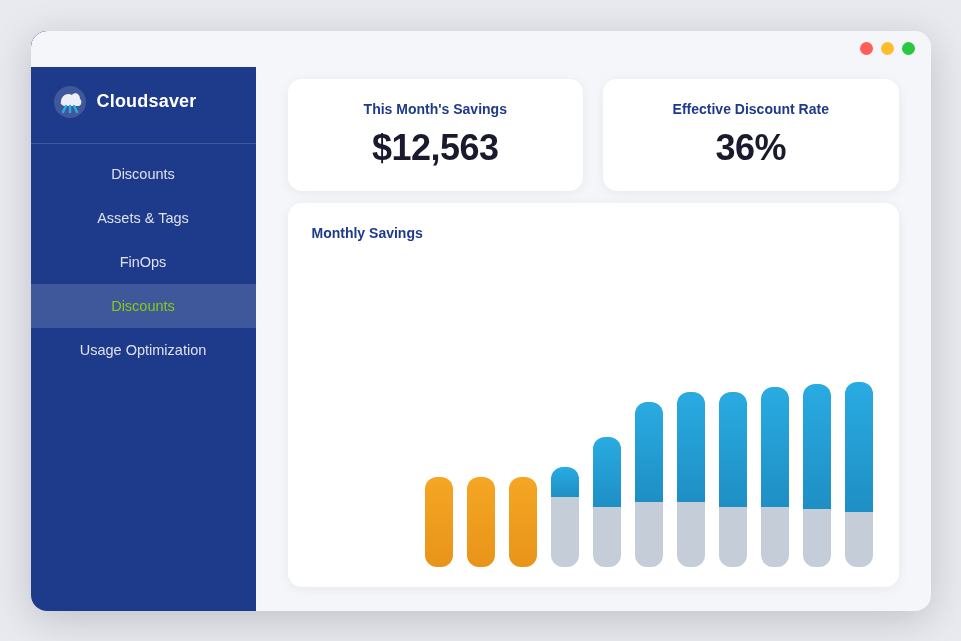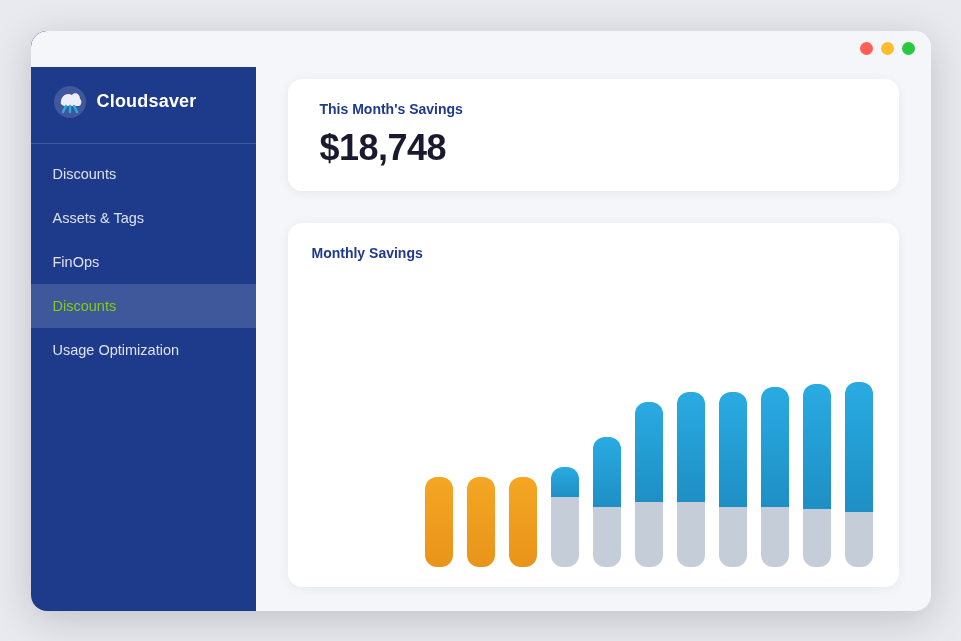--- a/index.html
+++ b/index.html
@@ -16,20 +16,21 @@
 
     .app-window {
       width: 900px;
       height: 580px;
       background: #f4f6fa;
       border-radius: 16px;
       box-shadow: 0 8px 40px rgba(0,0,0,0.18);
       display: flex;
       overflow: hidden;
       position: relative;
+      text-align: center;
     }
 
     
     .title-bar {
       position: absolute;
       top: 0; left: 0; right: 0;
       height: 36px;
       background: #f4f6fa;
       border-radius: 16px 16px 0 0;
       display: flex;
@@ -109,21 +110,21 @@
       color: #84cc16;
       font-weight: 500;
     }
 
     
     .main-content {
       flex: 1;
       padding: 48px 32px 24px;
       display: flex;
       flex-direction: column;
-      gap: 32px;
+      gap: 12px;
       overflow: hidden;
     }
 
     
     .stats-row {
       display: flex;
       gap: 20px;
     }
 
     .stat-card {
@@ -234,21 +235,25 @@
       <div class="nav-item active">Discounts</div>
       <div class="nav-item">Usage Optimization</div>
     </nav>
   </div>
 
   <div class="main-content">
 
     <div class="stats-row">
       <div class="stat-card">
         <div class="stat-label">This Month's Savings</div>
-        <div class="stat-value">$18,748</div>
+        <div class="stat-value">$12,563</div>
+      </div>
+      <div class="stat-card">
+        <div class="stat-label">Effective Discount Rate</div>
+        <div class="stat-value">36%</div>
       </div>
     </div>
 
     <div class="chart-card">
       <div class="chart-title">Monthly Savings</div>
       <div class="chart-area" id="chart-area">
 
       <div class="bar-group" style="justify-content: flex-end;">
             <div class="bar-segment orange" style="height: 90px; width: 28px;"></div>
           </div>

